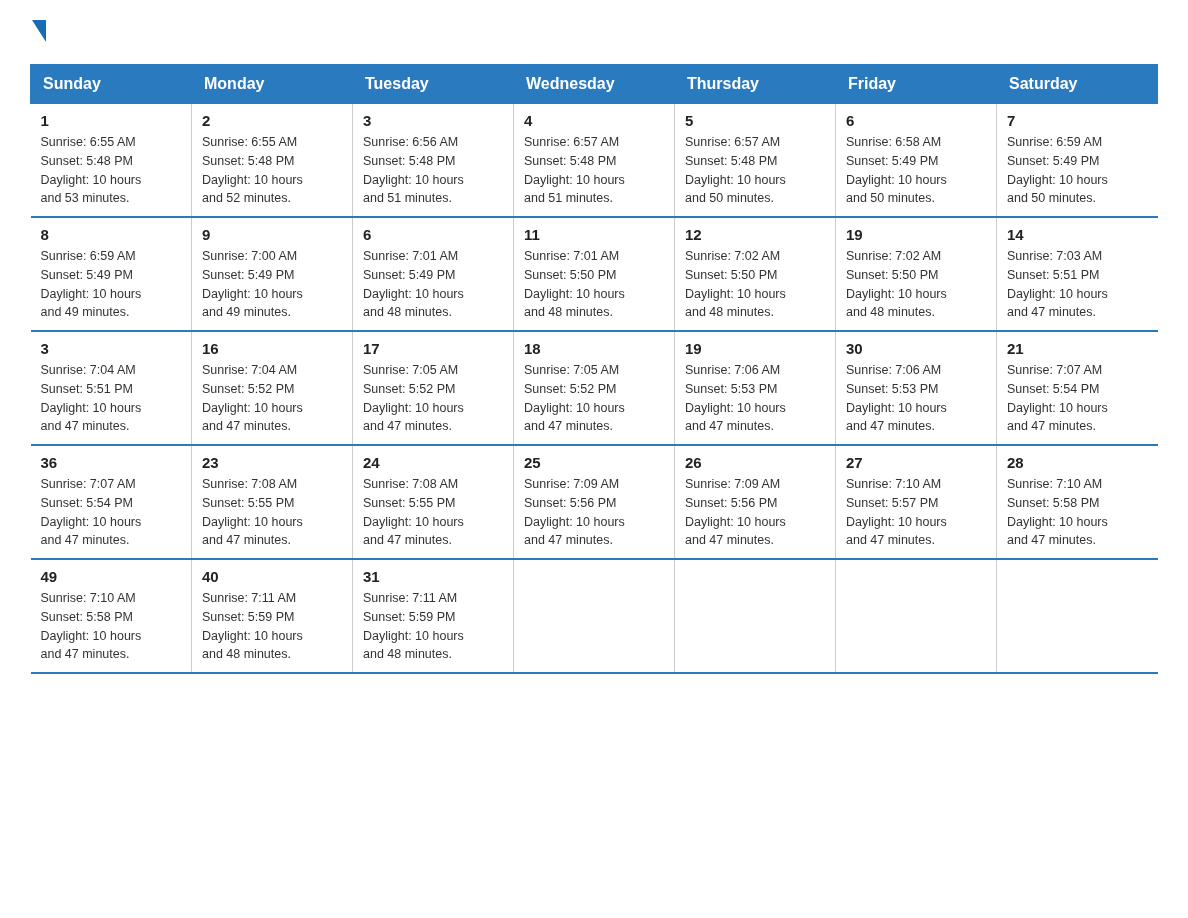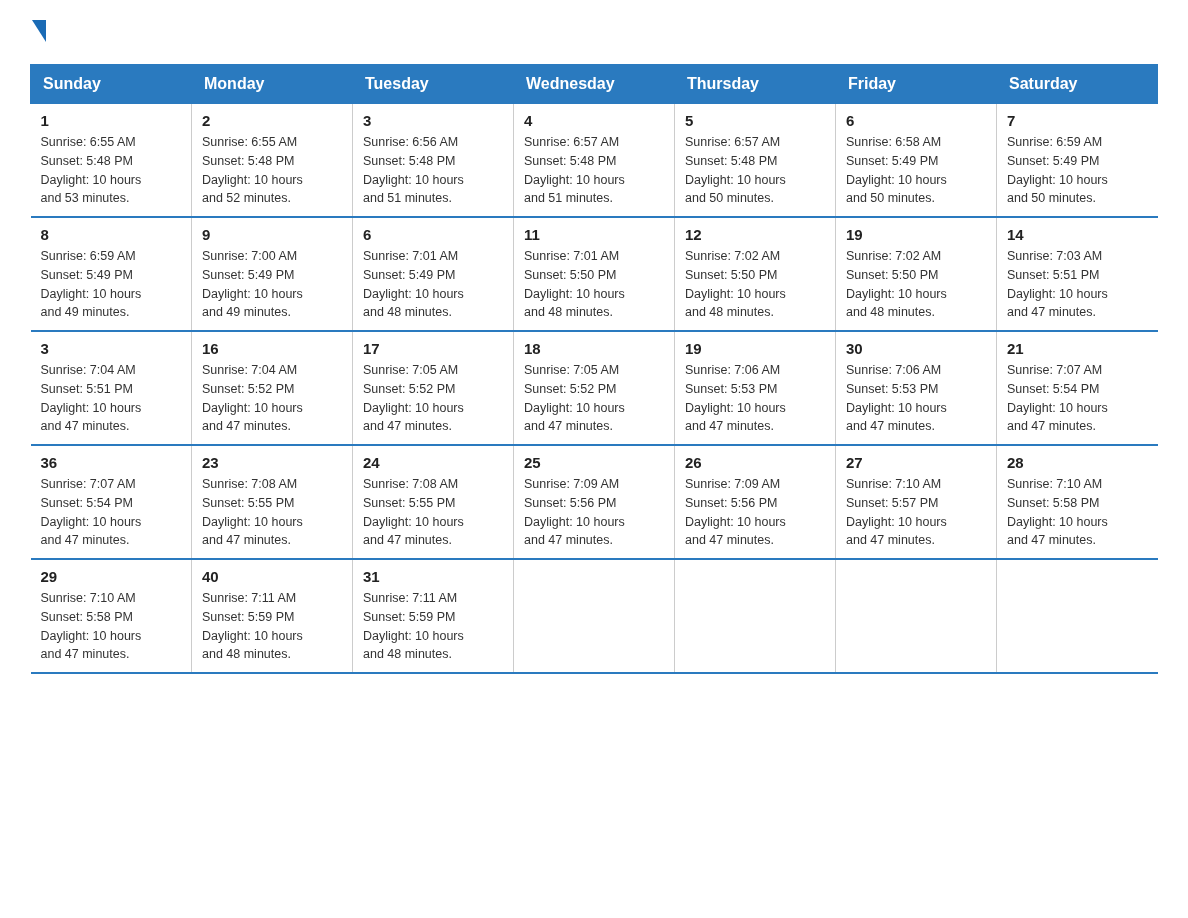--- a/index.html
+++ b/index.html
@@ -249,21 +249,21 @@
           <span class="day-number">27</span>
         <div class="day-info">Sunrise: 7:10 AM<br>Sunset: 5:57 PM<br>Daylight: 10 hours<br>and 47 minutes.</div>
         </td>
         <td>
           <span class="day-number">28</span>
         <div class="day-info">Sunrise: 7:10 AM<br>Sunset: 5:58 PM<br>Daylight: 10 hours<br>and 47 minutes.</div>
         </td>
       </tr>
       <tr>
         <td>
-          <span class="day-number">29</span>
+          <span class="day-number">49</span>
         <div class="day-info">Sunrise: 7:10 AM<br>Sunset: 5:58 PM<br>Daylight: 10 hours<br>and 47 minutes.</div>
         </td>
         <td>
           <span class="day-number">40</span>
         <div class="day-info">Sunrise: 7:11 AM<br>Sunset: 5:59 PM<br>Daylight: 10 hours<br>and 48 minutes.</div>
         </td>
         <td>
           <span class="day-number">31</span>
         <div class="day-info">Sunrise: 7:11 AM<br>Sunset: 5:59 PM<br>Daylight: 10 hours<br>and 48 minutes.</div>
         </td>

